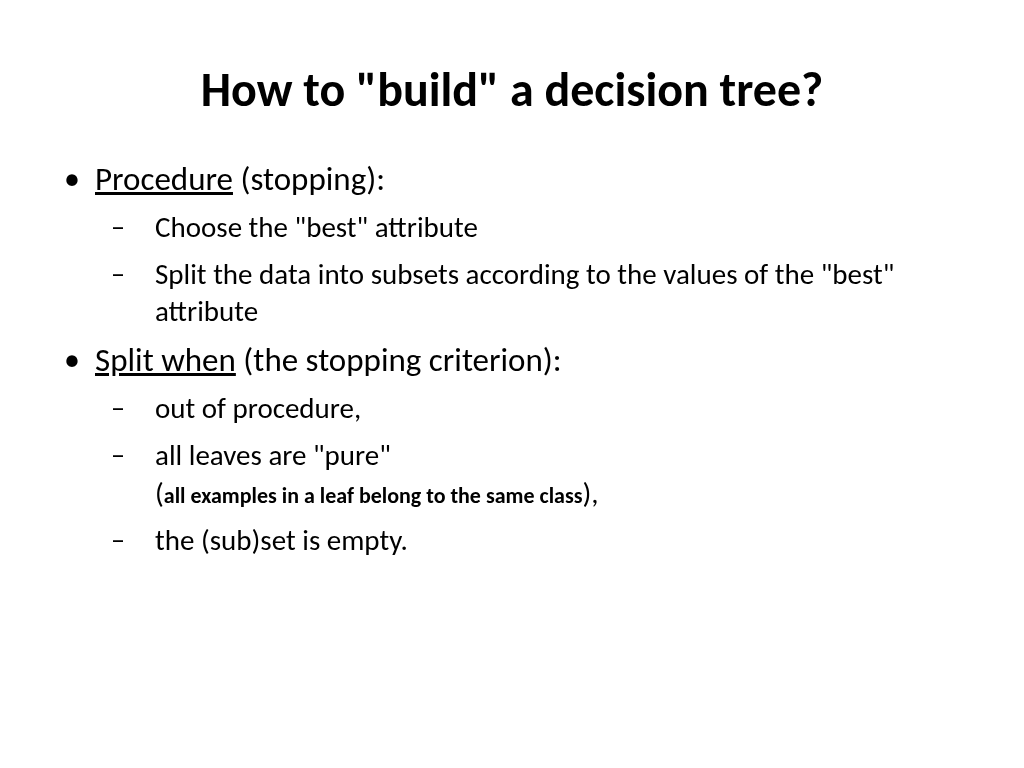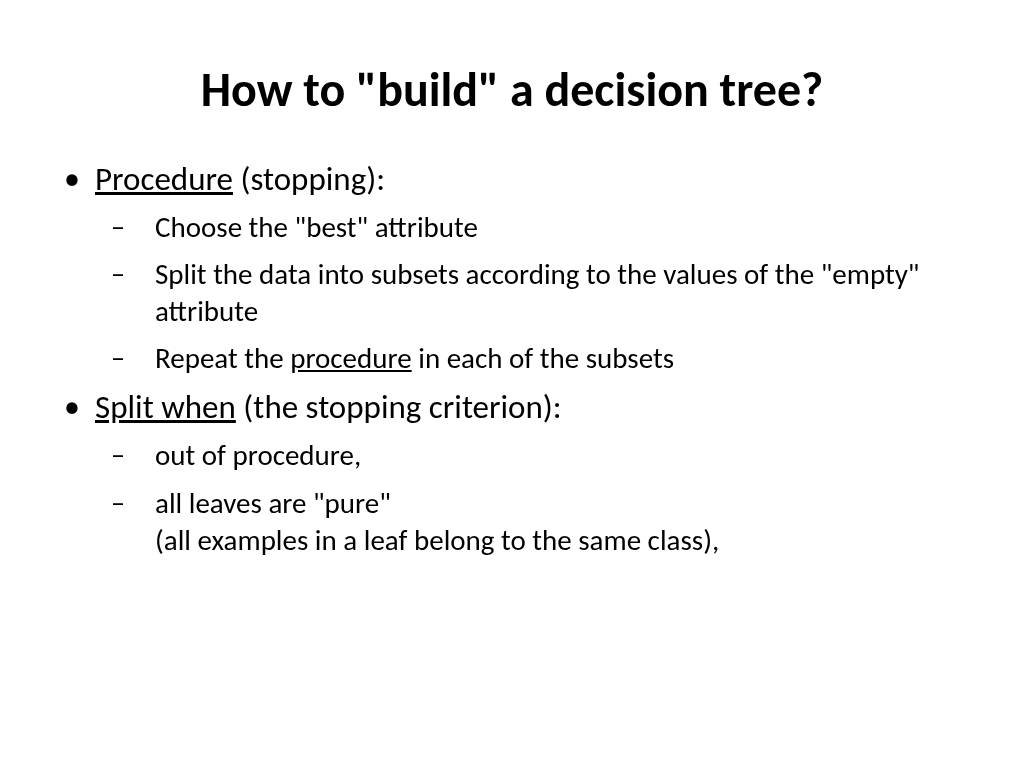--- a/index.html
+++ b/index.html
@@ -53,42 +53,41 @@
     ul.level2 > li::before {
       content: "–";
       position: absolute;
       left: 16px;
       font-size: 28px;
     }
     .underline {
       text-decoration: underline;
     }
     .small-paren {
-      font-size: 29px;
+      font-size: 22px;
+      font-weight: bold;
     }
   </style>
 </head>
 <body>
 
 <div class="title">How to "build" a decision tree?</div>
 
 <ul class="level1">
   <li>
     <span class="underline">Procedure</span><span> (stopping):</span>
     <ul class="level2">
       <li>Choose the "best" attribute</li>
-      <li>Split the data into subsets according to the values of the "empty" attribute</li>
-      <li>
-        <span>Repeat the </span><span class="underline">procedure</span><span> in each of the subsets</span>
-      </li>
+      <li>Split the data into subsets according to the values of the "best" attribute</li>
     </ul>
   </li>
   <li>
     <span class="underline">Split when</span><span> (the stopping criterion):</span>
     <ul class="level2">
       <li>out of procedure,</li>
       <li>
         <span>all leaves are "pure"</span><br>
         <span>(</span><span class="small-paren">all examples in a leaf belong to the same class</span><span>),</span>
       </li>
+      <li>the (sub)set is empty.</li>
     </ul>
   </li>
 </ul>
 
 </body></html>

